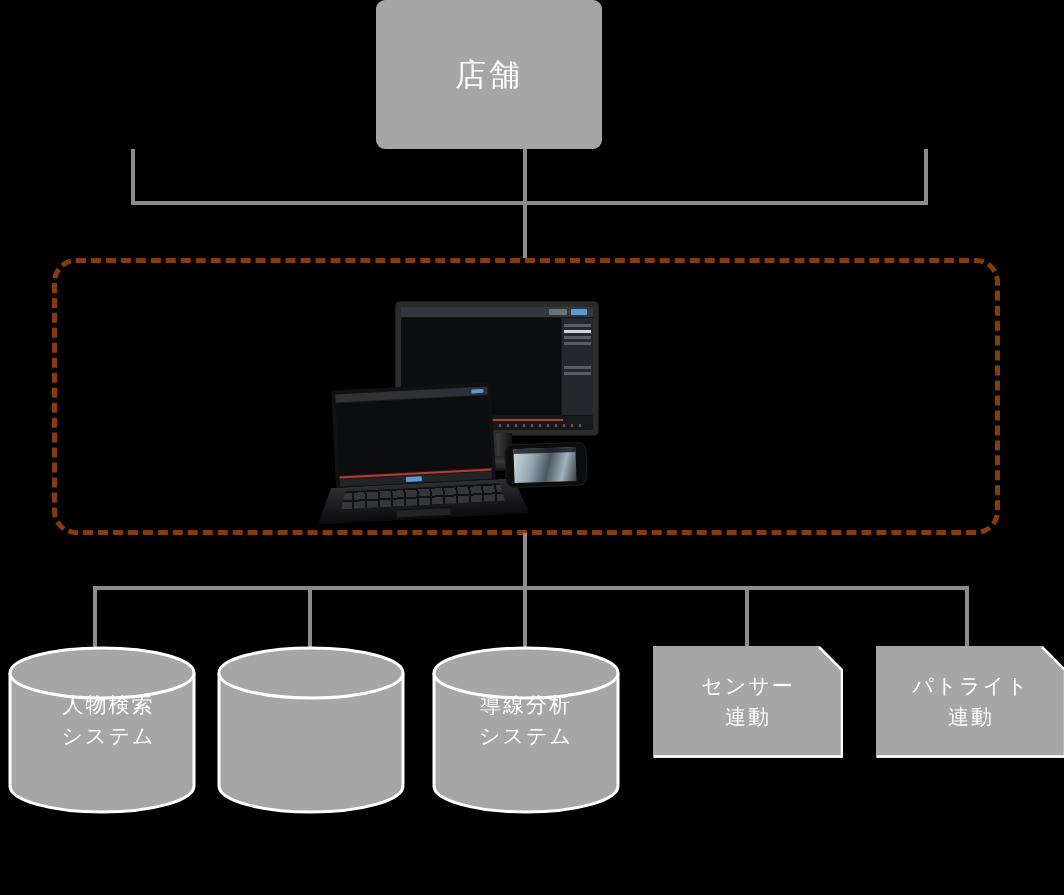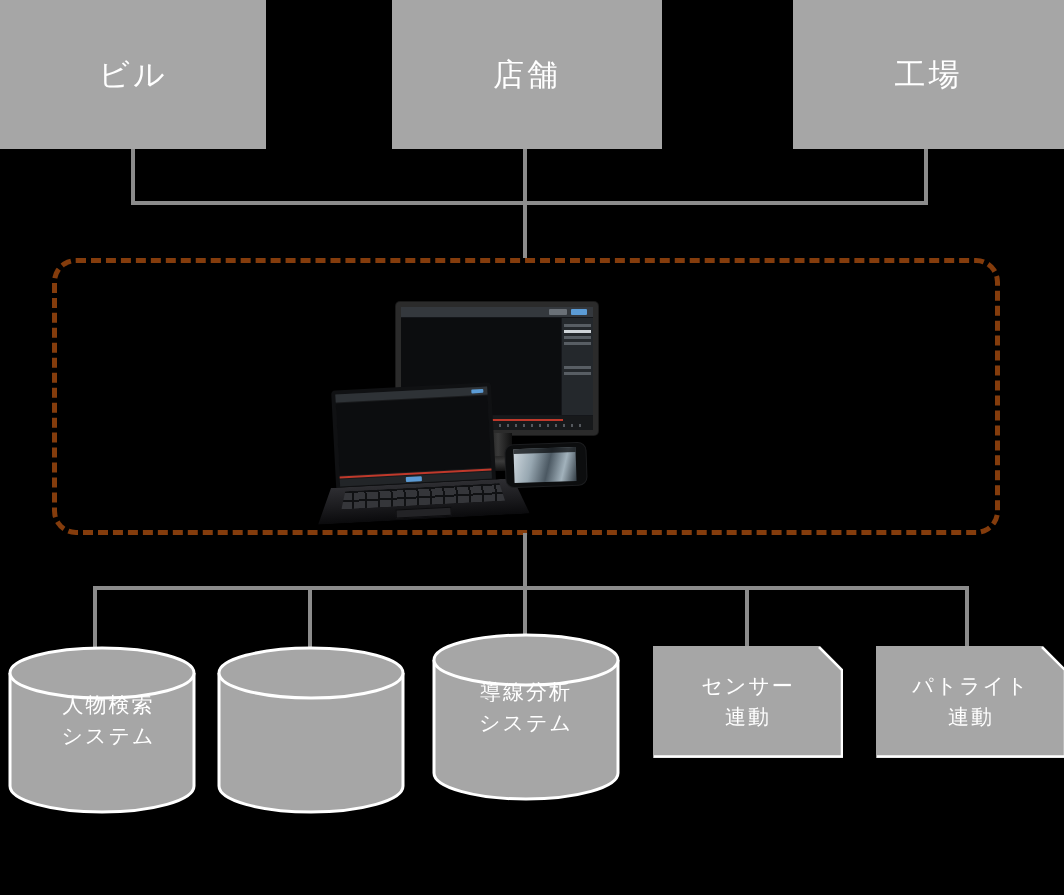--- a/index.html
+++ b/index.html
@@ -9,21 +9,21 @@
   }
   html,body{margin:0;padding:0;background:#000;}
   body{font-family:"Liberation Sans","DejaVu Sans",sans-serif;}
   #stage{position:relative;width:1064px;height:895px;background:#000;overflow:hidden;}
 
   
   .tbox{position:absolute;top:0;height:149px;background:var(--gray);color:#fff;
         display:flex;align-items:center;justify-content:center;
         font-size:31px;font-weight:300;letter-spacing:3px;}
   #tbox-building{left:0;width:266px;}
-  #tbox-store{left:392px;width:270px;}
+  #tbox-store{left:376px;width:226px;border-radius:9px;}
   #tbox-factory{left:793px;width:271px;}
 
   
   .line{position:absolute;background:var(--line);}
 
   
   #vms-frame{position:absolute;left:52px;top:258px;width:948px;height:277px;
              border:5px dashed var(--dash);border-radius:24px;box-sizing:border-box;}
 
   
@@ -94,39 +94,33 @@
 
   
   .node{position:absolute;color:#fff;}
   .node svg{position:absolute;left:0;top:0;}
   .node .lbl{position:absolute;left:0;width:100%;text-align:center;
              font-size:21px;font-weight:300;letter-spacing:2px;line-height:31px;white-space:pre-line;}
   .cyl{width:190px;height:170px;}
   .cyl .lbl{top:44px;}
   #cyl-person{left:7px;top:645px;padding-left:13px;}
   #cyl-count{left:216px;top:645px;}
-  #cyl-flow{left:431px;top:632px;}
+  #cyl-flow{left:431px;top:645px;}
   .snip{width:190px;height:112px;}
   .snip .lbl{top:24px;}
   #snip-sensor{left:653px;top:646px;border-radius:9px;}
   #snip-patlite{left:876px;top:646px;}
 </style>
 </head>
 <body>
 
 <div id="stage">
 
-  <div class="tbox" id="tbox-building">
-    <span>ビル</span>
-  </div>
   <div class="tbox" id="tbox-store">
     <span>店舗</span>
-  </div>
-  <div class="tbox" id="tbox-factory">
-    <span>工場</span>
   </div>
 
   <div class="line" style="left:131px;top:149px;width:4px;height:56px;"></div>
   <div class="line" style="left:924px;top:149px;width:4px;height:56px;"></div>
   <div class="line" style="left:131px;top:201px;width:797px;height:4px;"></div>
   <div class="line" style="left:523px;top:149px;width:4px;height:109px;"></div>
 
   <div id="vms-frame"></div>
 
   <div id="devices">

